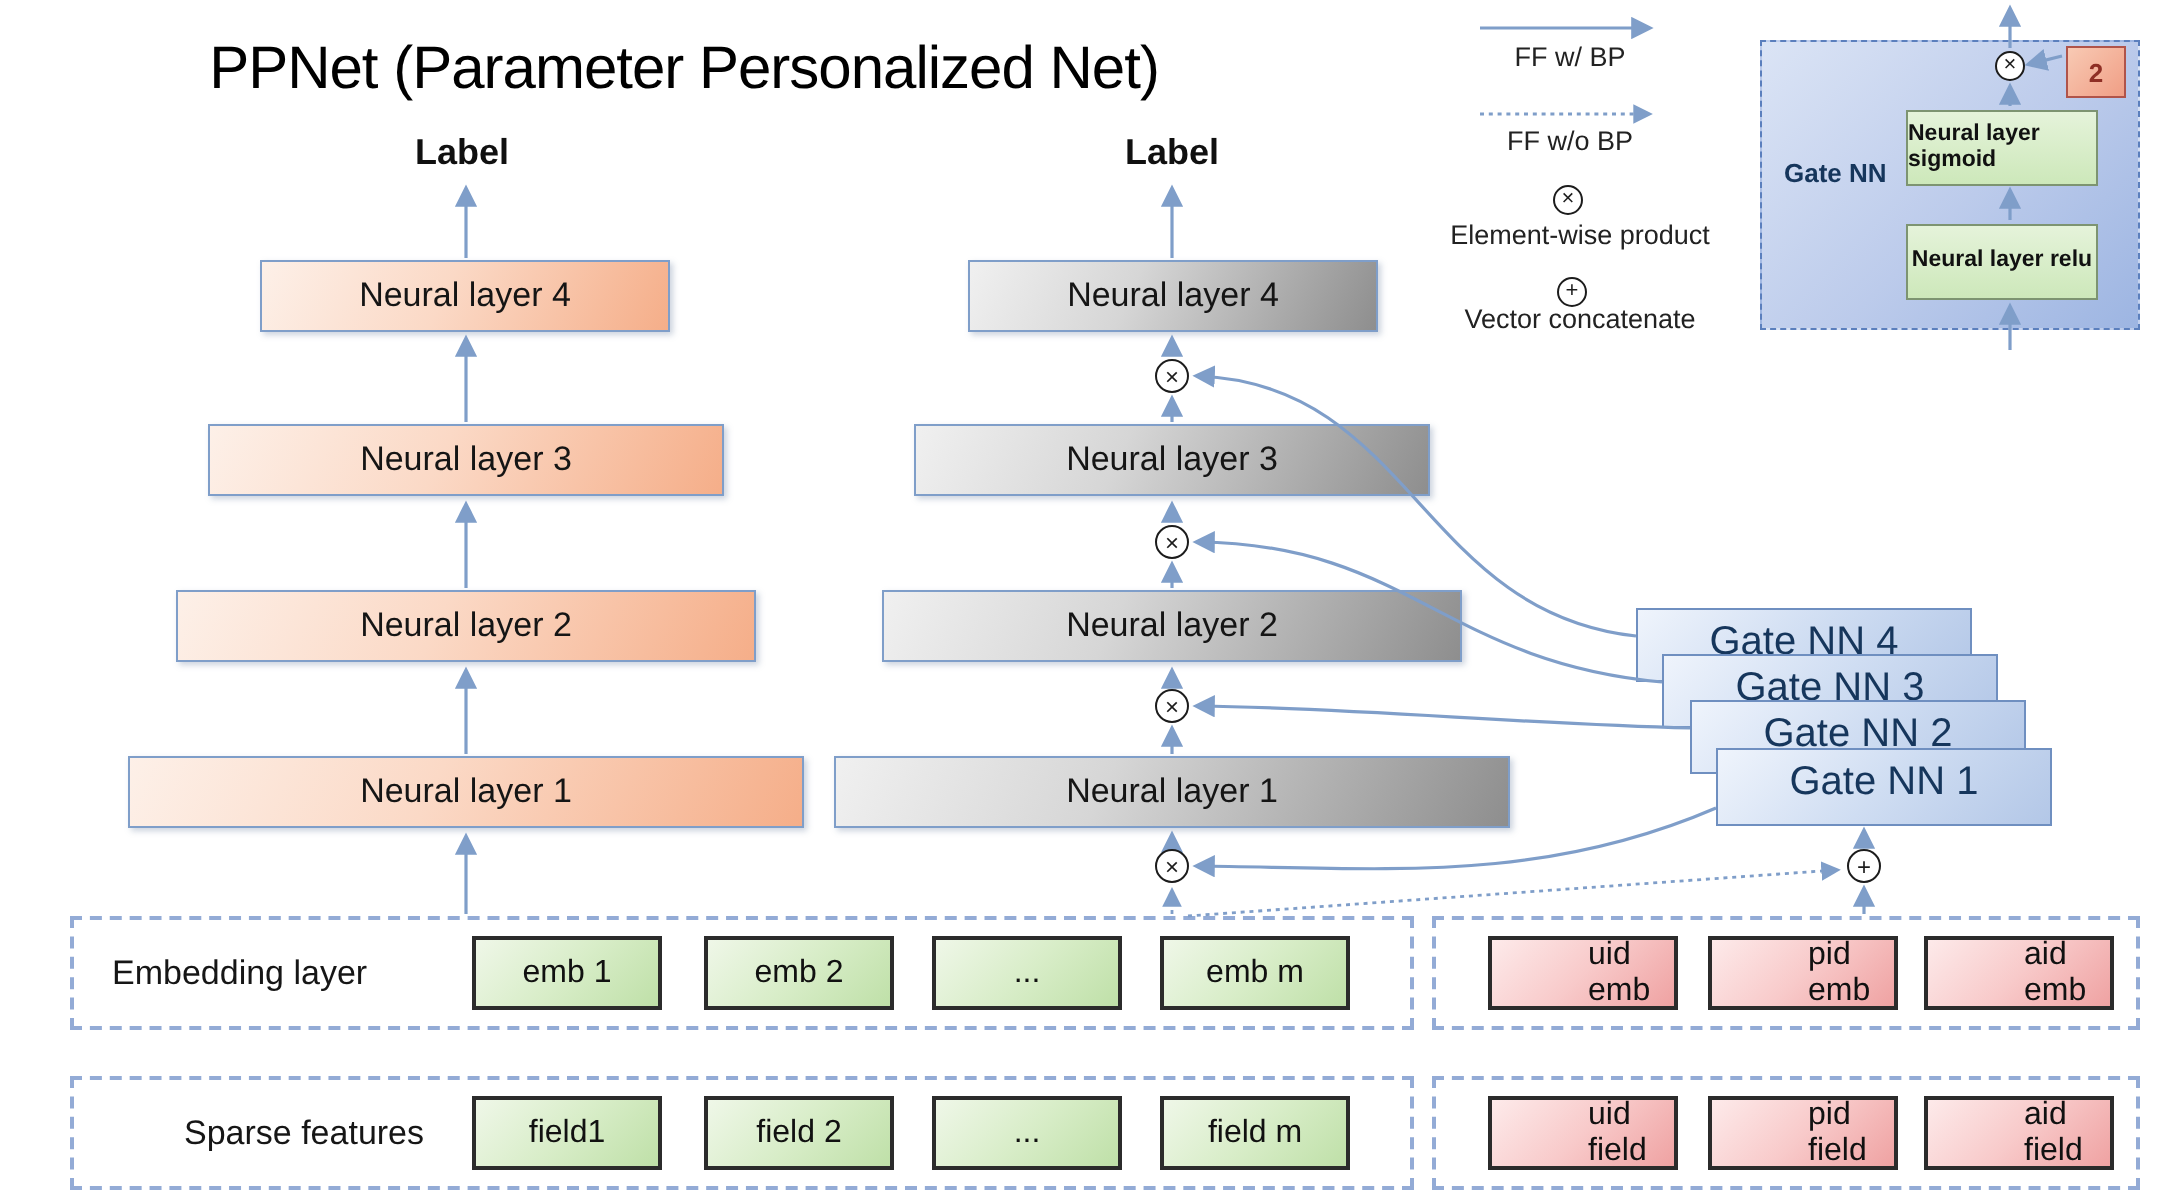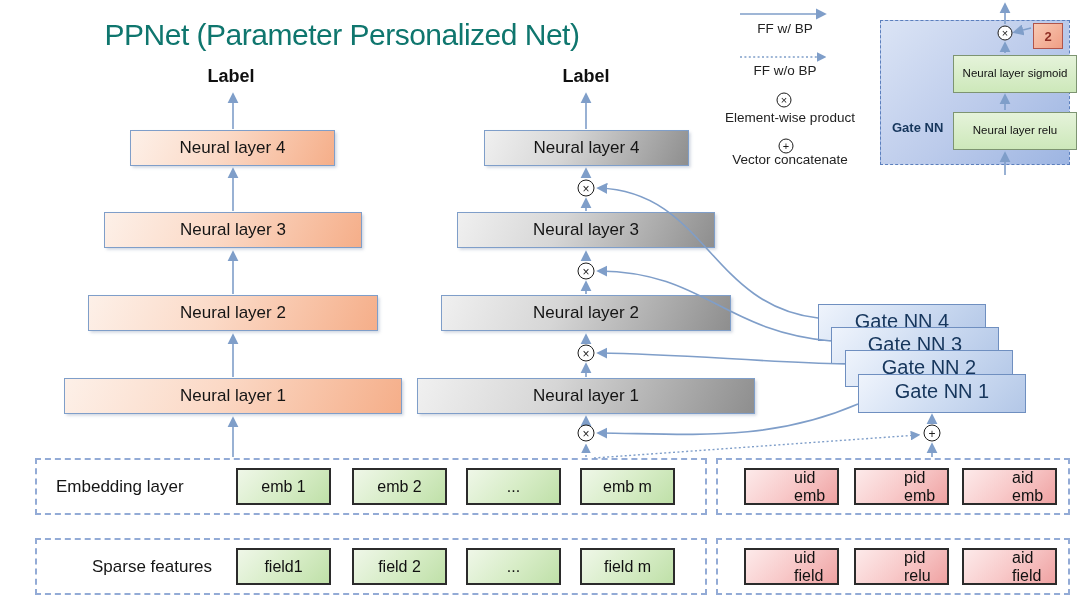--- a/index.html
+++ b/index.html
@@ -2,21 +2,21 @@
 <html><head>
 <meta charset="utf-8">
 <style>
   html,body { margin:0; padding:0; background:#fff; }
   .canvas {
     position:relative; width:1080px; height:602px; background:#ffffff;
     font-family:"Liberation Sans", sans-serif; overflow:hidden; color:#1a1a1a;
   }
   .title {
     position:absolute; left:96px; top:18px; width:492px; text-align:center;
-    font-size:30px; color:#0f766e; letter-spacing:-0.5px;
+    font-size:30px; color:#000000; letter-spacing:-0.5px;
   }
   .tower-label {
     position:absolute; transform:translateX(-50%);
     font-weight:bold; font-size:18px; color:#101010;
   }
   .layerbox {
     position:absolute; height:36px; box-sizing:border-box;
     display:flex; align-items:center; justify-content:center;
     font-size:17px; color:#151515; border:1.5px solid #7f9ec9;
     box-shadow:1.5px 1.5px 3px rgba(110,130,160,.35);
@@ -50,28 +50,28 @@
   .legend-text {
     position:absolute; transform:translateX(-50%); white-space:nowrap;
     font-size:13.5px; color:#222;
   }
   .gate-detail {
     position:absolute; left:880px; top:20px; width:190px; height:145px; box-sizing:border-box;
     border:1.6px dashed #5b7fbd;
     background:linear-gradient(135deg,#dbe4f5 0%,#bccbeb 55%,#9db5e2 100%);
   }
   .gate-detail-label {
-    position:absolute; left:892px; top:79px; font-size:13px; font-weight:bold; color:#16365c;margin-top:41px;
+    position:absolute; left:892px; top:79px; font-size:13px; font-weight:bold; color:#16365c;
   }
   .gd-green {
-    position:absolute; width:124px; height:38px; box-sizing:border-box;
+    position:absolute; width:96px; height:38px; box-sizing:border-box;
     border:1.3px solid #7d9471;
     background:linear-gradient(180deg,#e5f3da 0%,#cde8ba 100%);
     display:flex; align-items:center; justify-content:center; text-align:left;
-    font-size:11.5px; line-height:1.15; color:#111;
+    font-size:11.5px; line-height:1.15; color:#111;font-weight:bold;
   }
   .two-box {
     position:absolute; left:1033px; top:23px; width:30px; height:26px; box-sizing:border-box;
     border:1.4px solid #b0544a;
     background:linear-gradient(135deg,#f8cab4 0%,#f09e85 100%);
     display:flex; align-items:center; justify-content:center;
     font-size:13px; font-weight:bold; color:#8f2f25;
   }
   .arrows { position:absolute; left:0; top:0; z-index:4; pointer-events:none; }
 </style>
@@ -124,21 +124,21 @@
   <div class="chip green" style="left:466px; top:548px;">...</div>
   <div class="chip green" style="left:580px; top:548px;">field m</div>
 
   <div class="dashbox" style="left:716px; top:458px; width:354px; height:57px;"></div>
   <div class="chip pink" style="left:744px; top:468px;">uid emb</div>
   <div class="chip pink" style="left:854px; top:468px;">pid emb</div>
   <div class="chip pink" style="left:962px; top:468px;">aid emb</div>
 
   <div class="dashbox" style="left:716px; top:538px; width:354px; height:57px;"></div>
   <div class="chip pink" style="left:744px; top:548px;">uid field</div>
-  <div class="chip pink" style="left:854px; top:548px;">pid relu</div>
+  <div class="chip pink" style="left:854px; top:548px;">pid field</div>
   <div class="chip pink" style="left:962px; top:548px;">aid field</div>
 
   <svg class="arrows" width="1080" height="602" viewBox="0 0 1080 602">
     <defs>
       <marker id="ah" viewBox="0 0 10 10" refX="7.5" refY="5" markerWidth="7" markerHeight="7" orient="auto-start-reverse">
         <path d="M0,0 L10,5 L0,10 z" fill="#7f9ec9"></path>
       </marker>
     </defs>
     <g stroke="#7f9ec9" stroke-width="1.6" fill="none">
       <g>

